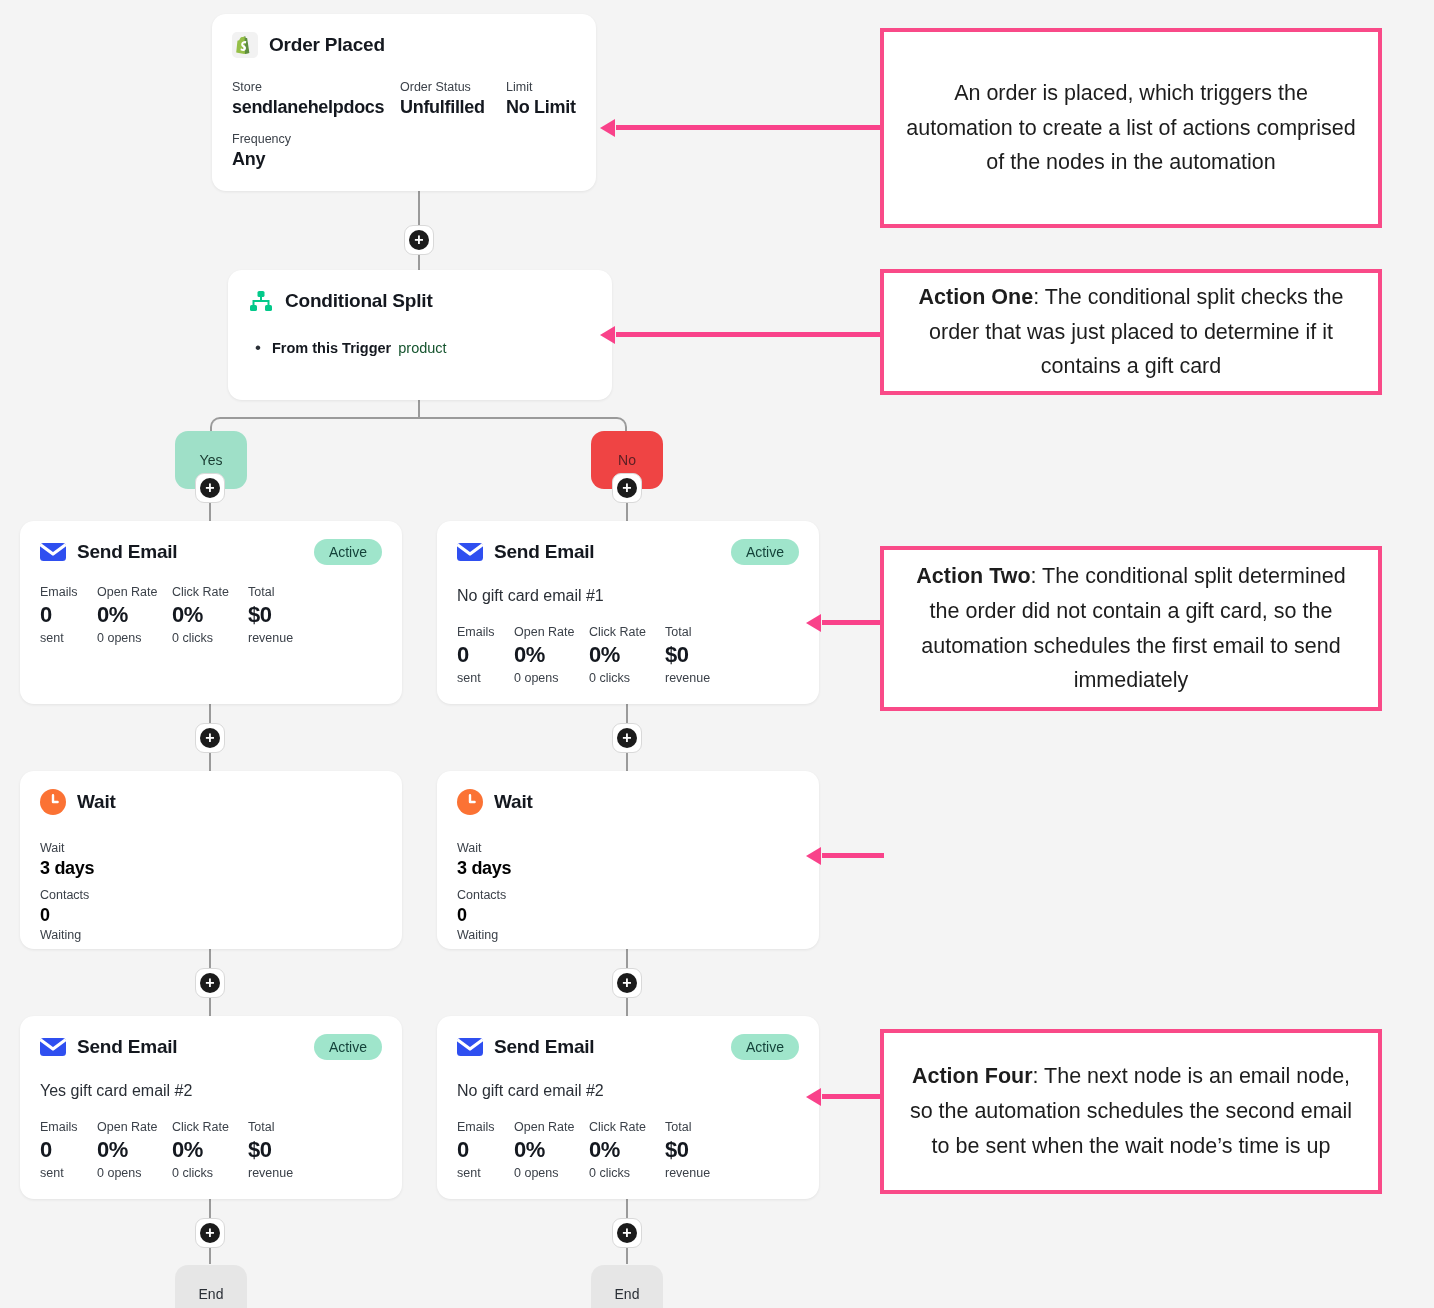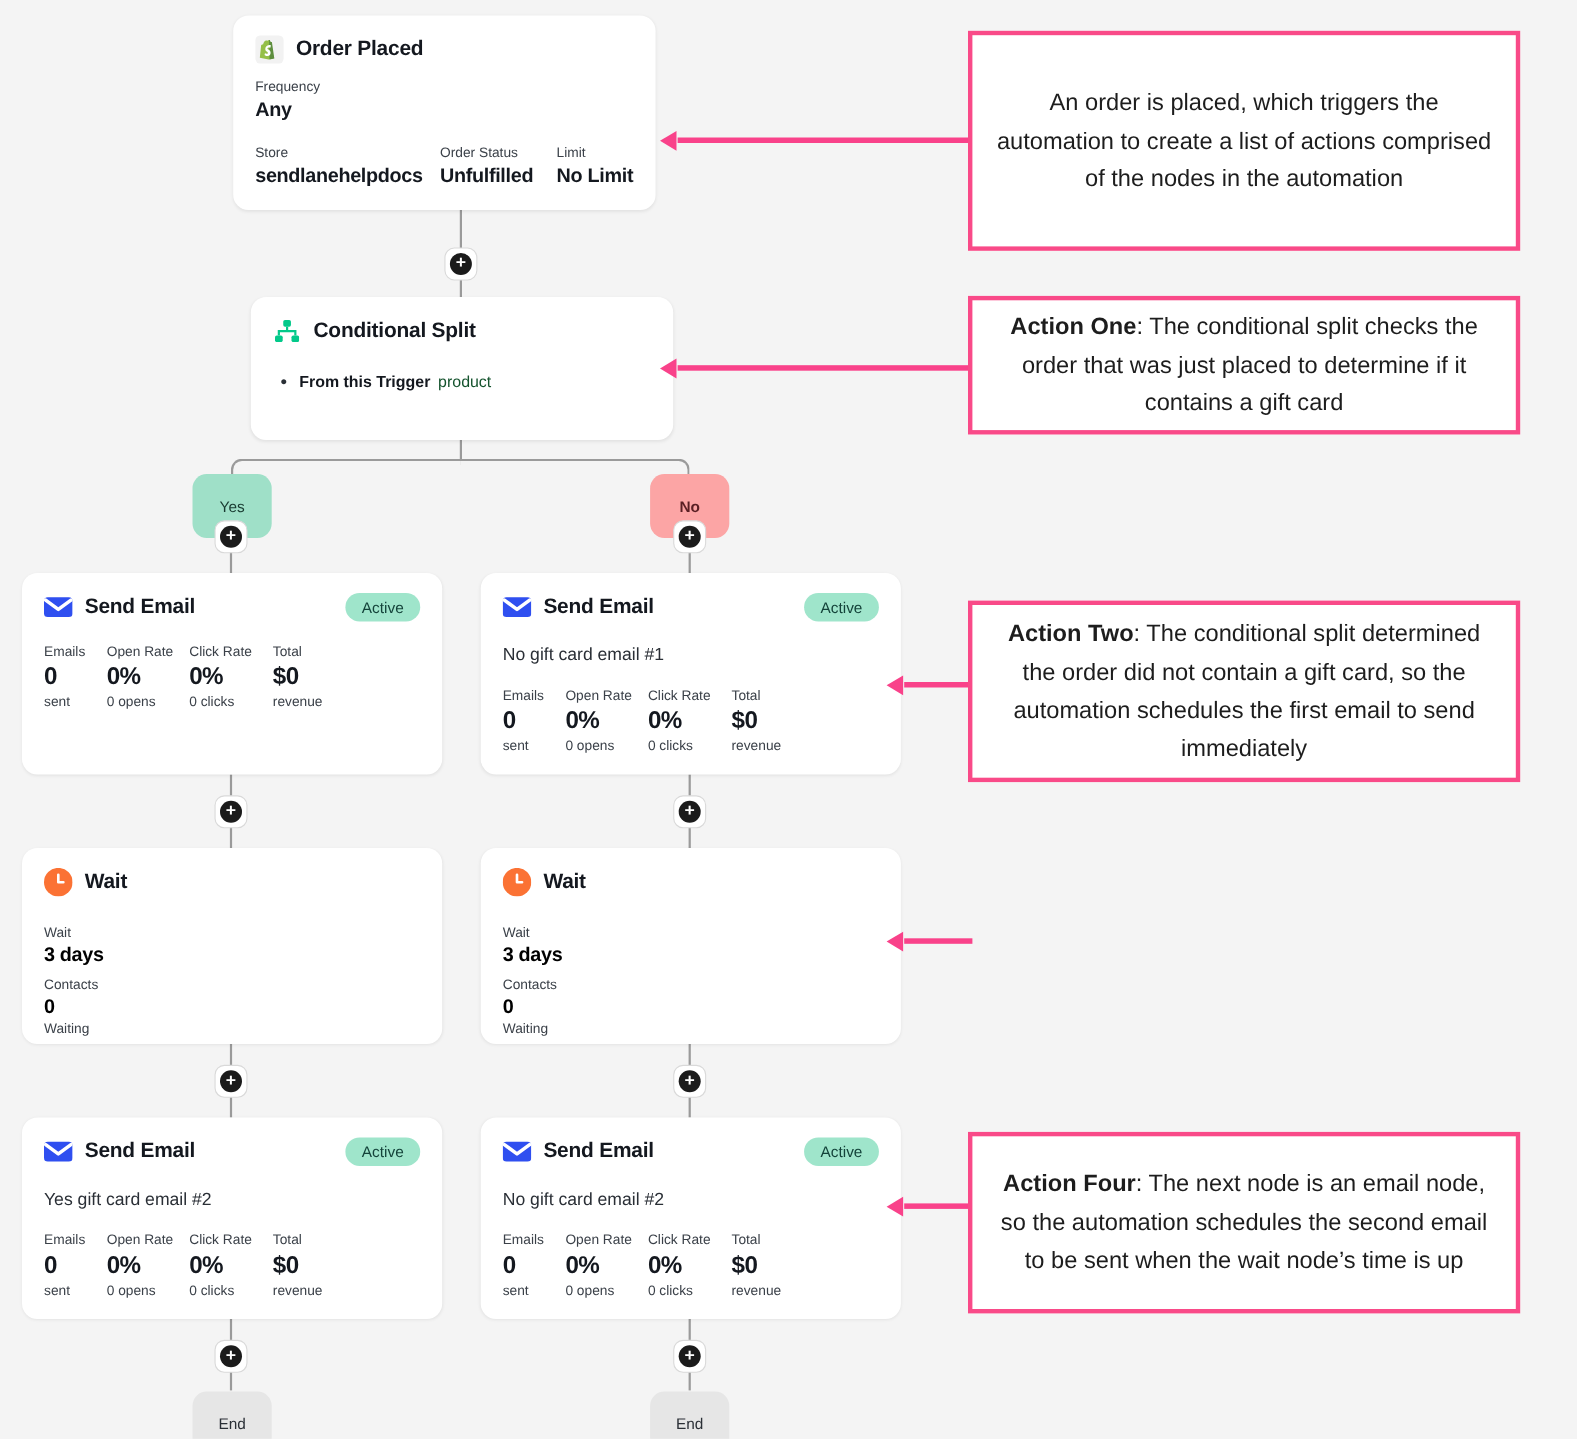--- a/index.html
+++ b/index.html
@@ -78,21 +78,21 @@
     display: flex; align-items: center; justify-content: center;
     color: #fff; font-size: 16px; line-height: 1; font-weight: bold;
   }
 
   
   .pill {
     position: absolute; font-size: 14px; padding: 21px 0; width: 72px;
     text-align: center; border-radius: 13px;
   }
   .pill-yes { background: #9fe0c8; color: #183a30; }
-  .pill-no  { background: #fca5a5; color: #5a1f24; font-weight: bold; }
+  .pill-no  { background: #ef4444; color: #5a1f24; }
   .pill-end { background: #e6e6e6; color: #2a2f36; }
 
   
   .callout {
     position: absolute; background: #fff; border: 4px solid #f94a88;
     display: flex; align-items: center; justify-content: center;
     padding: 12px 20px;
   }
   .callout p {
     font-size: 21.5px; line-height: 1.62; color: #1d1d1d; text-align: center;
@@ -142,38 +142,38 @@
         <svg width="26" height="26" viewBox="0 0 26 26">
           <rect width="26" height="26" rx="5" fill="#f2f2f2"></rect>
           <path d="M12.6 4.3c-.5 0-1 .3-1.4.8-.4-.1-.8-.2-1.1-.2-1.6 0-2.5 2-2.9 3.3l-1.3.4c-.4.1-.4.2-.5.6L4.2 20.5l8.1 1.5 4.4-.95-2.2-14.6c0-.3-.2-.35-.35-.4l-1.15-.1c-.05-.55-.25-1.65-.4-1.65z" fill="#95bf47"></path>
           <path d="M12.6 4.3l.4 17.75 4.4-.95-2.2-14.6c0-.3-.2-.35-.35-.4l-1.15-.1c-.05-.55-.25-1.7-.4-1.7z" fill="#5e8e3e"></path>
           <path d="M14.3 9.4l-.55 2s-.65-.3-1.45-.25c-1.15.07-1.17.8-1.16 1 .06 1 2.7 1.2 2.85 3.55.12 1.85-.98 3.1-2.55 3.2-1.9.12-2.93-1-2.93-1l.4-1.7s1.05.8 1.9.74c.55-.03.75-.48.73-.8-.08-1.3-2.22-1.22-2.36-3.37-.12-1.8 1.06-3.63 3.7-3.8.98-.06 1.42.43 1.42.43z" fill="#fff"></path>
           <path d="M11.7 6c-.4-.1-.65-.12-.9-.1-1.1.05-1.9 1.3-2.35 2.65l2.05-.63c.3-.85.75-1.6 1.2-1.92z" fill="#fff" opacity=".0"></path>
         </svg>
       </span>
       <span class="node-title">Order Placed</span>
     </div>
+    <div class="fields">
+      <div class="field" style="width:168px;">
+        <div class="f-label">Store</div>
+        <div class="f-value">sendlanehelpdocs</div>
+      </div>
+      <div class="field" style="width:106px;">
+        <div class="f-label">Order Status</div>
+        <div class="f-value">Unfulfilled</div>
+      </div>
+      <div class="field">
+        <div class="f-label">Limit</div>
+        <div class="f-value">No Limit</div>
+      </div>
+    </div>
     <div class="fields" style="padding-top:12px;">
       <div class="field">
         <div class="f-label">Frequency</div>
         <div class="f-value">Any</div>
-      </div>
-    </div>
-    <div class="fields">
-      <div class="field" style="width:168px;">
-        <div class="f-label">Store</div>
-        <div class="f-value">sendlanehelpdocs</div>
-      </div>
-      <div class="field" style="width:106px;">
-        <div class="f-label">Order Status</div>
-        <div class="f-value">Unfulfilled</div>
-      </div>
-      <div class="field">
-        <div class="f-label">Limit</div>
-        <div class="f-value">No Limit</div>
       </div>
     </div>
   </div>
 
   <div class="plus" style="left:404px; top:225px;">
     <span class="dot">+</span>
   </div>
 
   <div class="node" style="left:228px; top:270px; width:384px; height:130px;">
     <div class="node-head">

